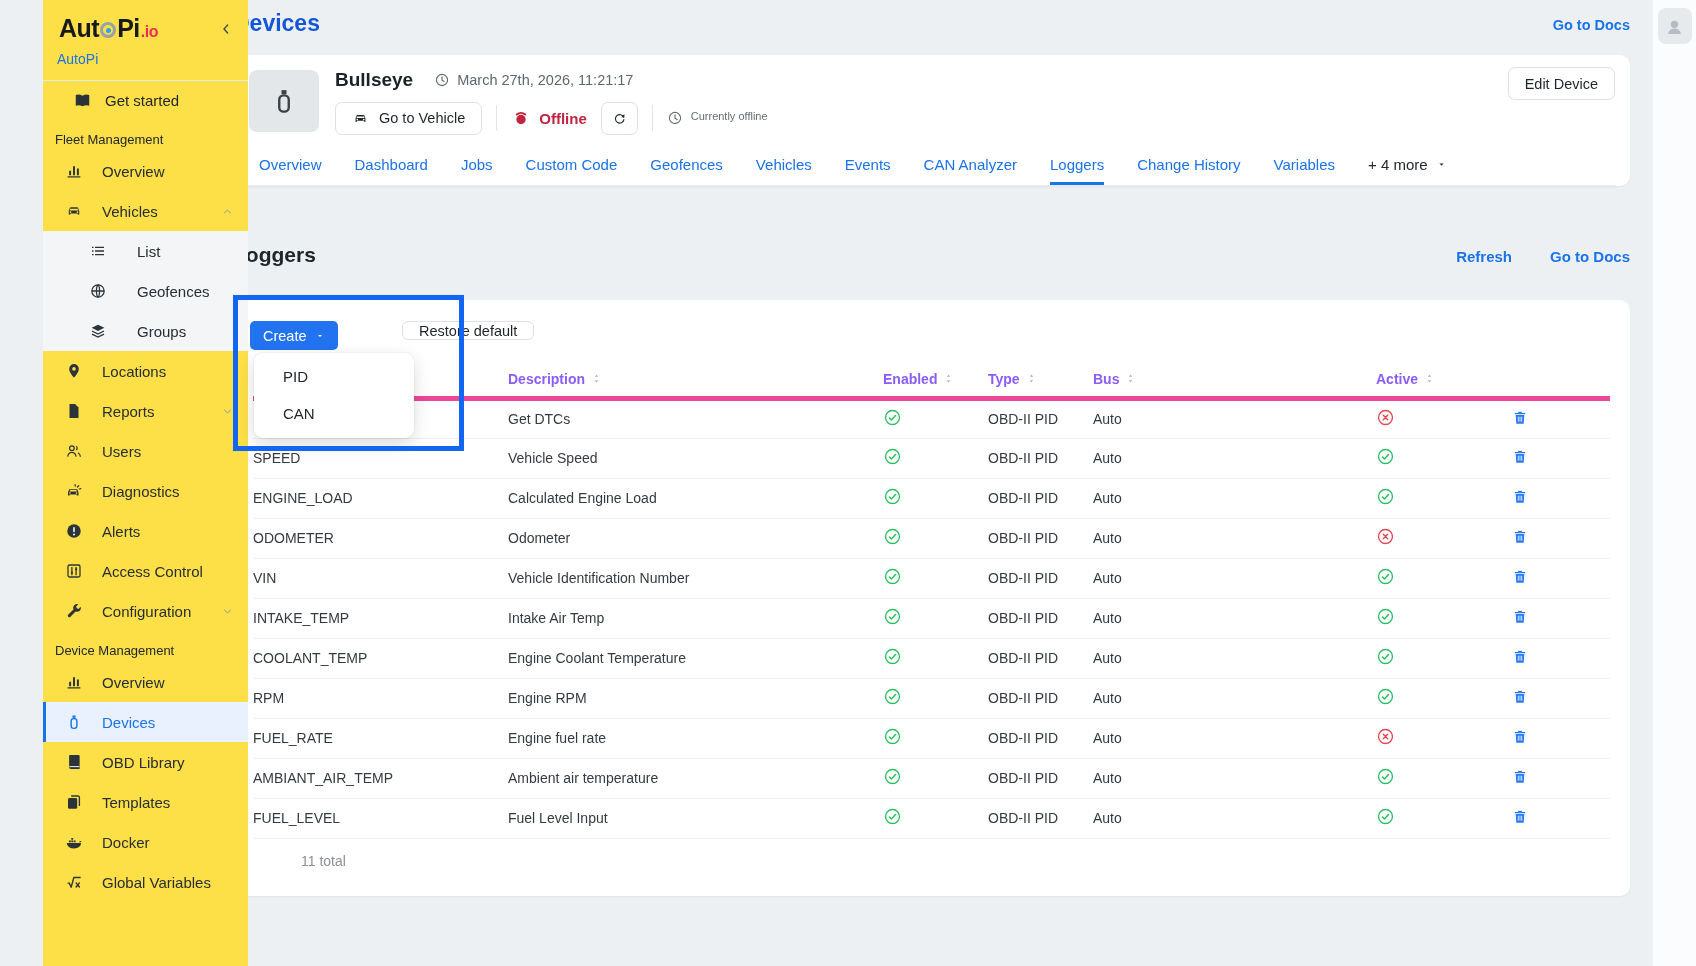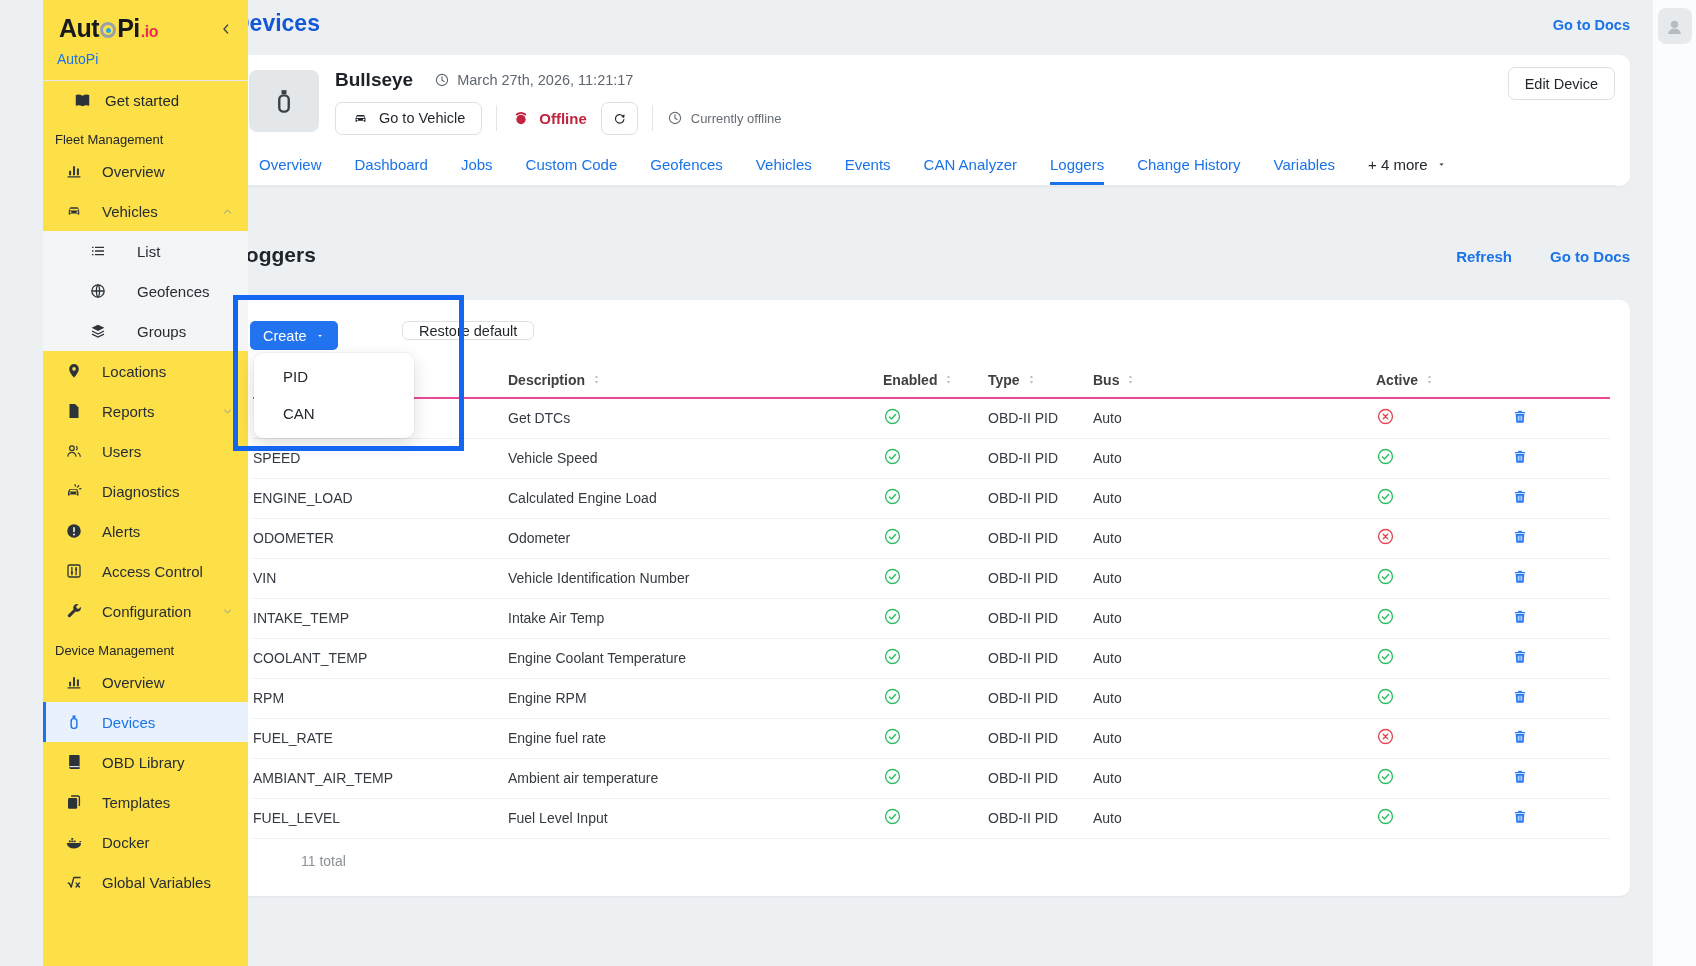--- a/index.html
+++ b/index.html
@@ -52,21 +52,21 @@
   .dev-ts { display:flex; align-items:center; gap:7px; color:#5f6670; font-size:14.5px; margin-left:4px; }
   .dev-ts .ic { width:16px; height:16px; }
   .dev-actions { position:absolute; left:102px; top:46px; display:flex; align-items:center; gap:14px; height:34px; }
   .btn { display:inline-flex; align-items:center; gap:10px; height:33px; padding:0 16px; border:1px solid #dde1e5; border-radius:7px; background:#fff; font-size:14.5px; color:#1f242a; cursor:pointer; font-family:inherit; font-weight:500; }
   .btn .ic { width:17px; height:17px; }
   .vdiv { width:1px; height:26px; background:#e2e6e9; }
   .offline { display:flex; align-items:center; gap:8px; color:#c2233f; font-weight:700; font-size:15px; }
   .offline .ic { width:20px; height:20px; }
   .icon-btn { width:37px; height:33px; display:flex; align-items:center; justify-content:center; border:1px solid #dde1e5; border-radius:7px; background:#fff; cursor:pointer; color:#23282e; }
   .icon-btn .ic { width:15px; height:15px; }
-  .muted-note { display:flex; align-items:center; gap:8px; color:#666d75; font-size:13px; }
+  .muted-note { display:flex; align-items:flex-start; gap:8px; color:#666d75; font-size:11px; }
   .muted-note .ic { width:16px; height:16px; }
   .edit-btn { position:absolute; right:15px; top:12px; font-weight:400; }
   .tabs { position:absolute; left:14px; right:14px; bottom:0; height:40px; display:flex; gap:33px; border-bottom:1px solid #e9edf0; padding:0 12px; }
   .tab { display:flex; align-items:center; font-size:15px; color:#1a73e8; cursor:pointer; border-bottom:3px solid transparent; white-space:nowrap; }
   .tab.active { border-bottom-color:#1a73e8; }
   .tab.more { color:#23282e; gap:8px; }
   .tab.more .ic { width:11px; height:11px; color:#2b3136; }
 
   
   .sec-head { position:absolute; left:28px; right:22px; top:243px; height:34px; }
@@ -75,21 +75,21 @@
   .sec-link { color:#1a73e8; font-size:15px; font-weight:700; cursor:pointer; }
   .sec-link.docs { font-weight:600; }
 
   .loggers-card { position:absolute; left:28px; right:22px; top:300px; height:596px; background:#fff; border-radius:10px; box-shadow:0 1px 2px rgba(16,24,40,.05); }
   .create-btn { position:absolute; left:17px; top:21px; height:29px; padding:0 13px; background:#2273f0; color:#fff; border:none; border-radius:5px; font-size:14.5px; display:flex; align-items:center; gap:8px; cursor:pointer; font-family:inherit; }
   .create-btn .ic { width:10px; height:10px; color:#fff; }
   .restore-btn { position:absolute; left:169px; top:21px; height:19px; border-radius:6px; font-weight:400; }
 
   .tbl-wrap { position:absolute; left:20px; right:20px; top:62px; }
   table { width:100%; border-collapse:collapse; table-layout:fixed; }
-  th { text-align:left; font-size:14px; font-weight:700; color:#404040; height:36px; border-bottom:2px solid #ec4899; vertical-align:middle; }
+  th { text-align:left; font-size:14px; font-weight:700; color:#8b5cf6; height:36px; border-bottom:5px solid #ec4899; vertical-align:middle; }
   th .sort { width:11px; height:11px; color:#aeb4bb; margin-left:6px; }
   td { height:40px; font-size:14px; color:#343a41; border-bottom:1px solid #edf0f2; vertical-align:middle; }
   .status-ic { width:19px; height:19px; }
   .ok { color:#2abf60; }
   .bad { color:#e24650; }
   .trash-btn { background:none; border:none; cursor:pointer; color:#2979f2; padding:0 0 0 8px; display:inline-flex; }
   .trash-btn .ic { width:16px; height:16px; }
   .total { position:absolute; left:32px; top:553px; font-size:14px; color:#8b9199;margin-left:36px; }
 
   

